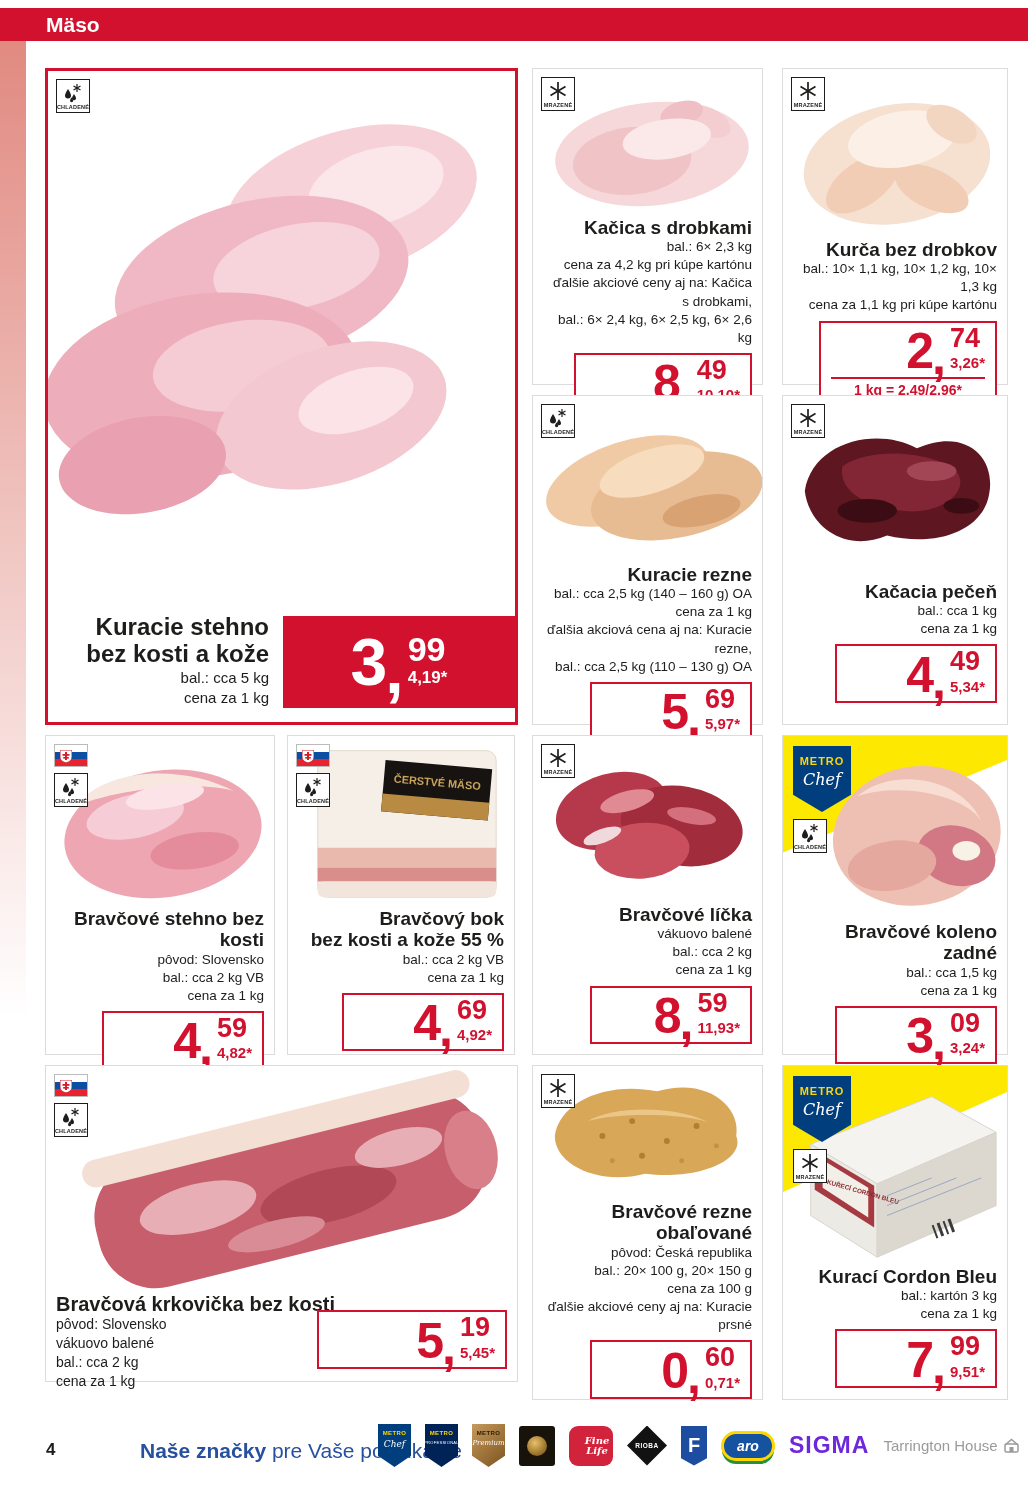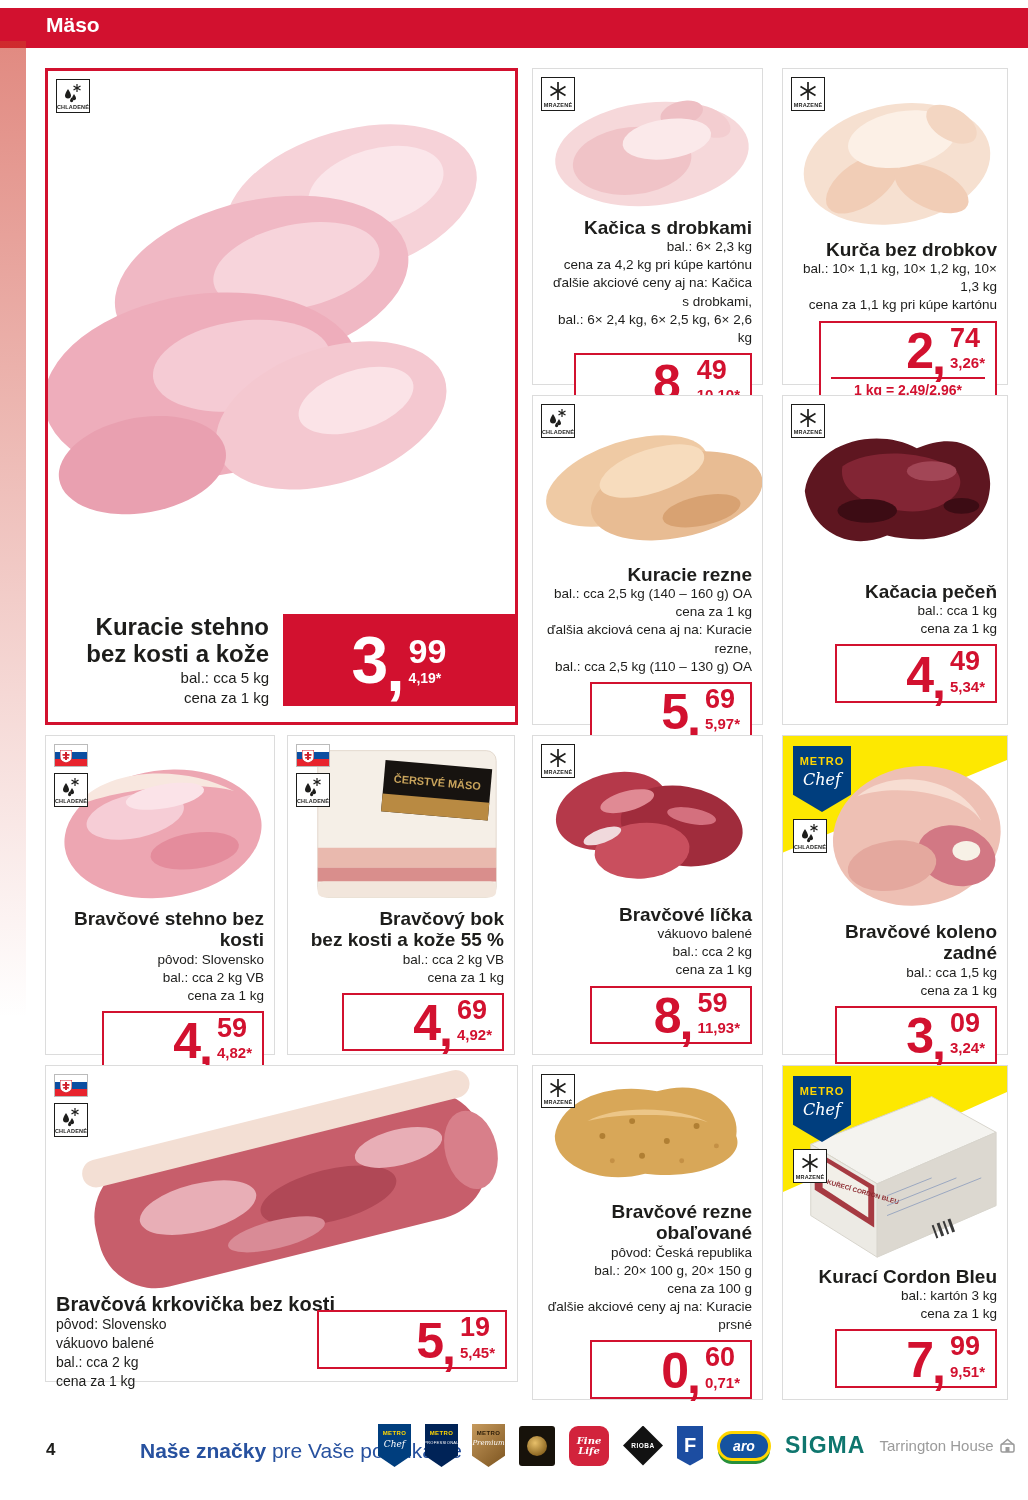--- a/index.html
+++ b/index.html
@@ -1,21 +1,21 @@
 <!DOCTYPE html>
 <html><head>
 <meta charset="utf-8">
 <style>
   html,body{margin:0;padding:0;}
   body{width:1028px;height:1500px;position:relative;background:#fff;
        font-family:"Liberation Sans",sans-serif;color:#1d1d1b;overflow:hidden;}
   .page{position:absolute;inset:0;}
 
   
-  .hdr{position:absolute;left:0;top:8px;width:1028px;height:40px;background:#d2112f;}
+  .hdr{position:absolute;left:0;top:8px;width:1028px;height:33px;background:#d2112f;}
   .hdr .t{position:absolute;left:46px;top:5px;font-size:21px;font-weight:700;color:#fff;}
   .lstrip{position:absolute;left:0;top:41px;width:26px;height:1150px;
           background:linear-gradient(180deg,rgba(205,60,45,.60),rgba(205,60,45,0) 85%);}
 
   
   .tile{position:absolute;background:#fff;border:1px solid #dcdcdc;box-sizing:border-box;
         display:flex;flex-direction:column;}
   .tile.main{border:3px solid #d2112f;}
   .photo{position:relative;flex:0 0 auto;overflow:hidden;}
   .photo svg{width:100%;height:100%;display:block;}
@@ -37,30 +37,30 @@
   .pmain{display:flex;align-items:flex-end;color:#d2112f;font-weight:700;}
   .pint{font-size:50px;line-height:.78;letter-spacing:-2px;}
   .pcomma{font-size:50px;line-height:.55;}
   .pcol{display:flex;flex-direction:column;align-items:flex-start;margin-left:4px;}
   .pfrac{font-size:27px;line-height:.8;}
   .pold{font-size:15px;margin-top:5px;font-weight:700;}
   .punit{width:100%;border-top:2px solid #d2112f;margin-top:6px;padding-top:3px;
          font-size:14px;font-weight:700;color:#d2112f;text-align:center;}
 
   
-  .mainrow{position:absolute;left:16px;right:0;bottom:14px;display:flex;align-items:center;}
+  .mainrow{position:absolute;left:16px;right:0;bottom:14px;display:flex;align-items:flex-end;}
   .maintitle{flex:1;text-align:right;padding-right:14px;}
   .maintitle .mt{font-size:24px;font-weight:700;line-height:1.15;}
   .maintitle .pline{font-size:15px;}
   .pbox-red{background:#d2112f;width:232px;height:92px;display:flex;align-items:center;
             justify-content:center;margin-right:0;}
   .pbox-red .pmain{color:#fff;}
   .pbox-red .pint,.pbox-red .pcomma{font-size:66px;}
   .pbox-red .pfrac{font-size:34px;}
-  .pbox-red .pold{font-size:14px;}
+  .pbox-red .pold{font-size:17px;}
 
   
   .mshield{width:58px;height:66px;background:#003e7e;
            clip-path:polygon(0 0,100% 0,100% 74%,50% 100%,0 74%);
            display:flex;flex-direction:column;align-items:center;padding-top:9px;box-sizing:border-box;}
   .mword{color:#ffd600;font-weight:800;font-size:11px;letter-spacing:1px;}
   .mchef{color:#fff;font-family:"DejaVu Serif",serif;font-style:italic;font-size:16px;margin-top:3px;}
   .wedge{position:absolute;inset:0;background:#fde801;
          clip-path:polygon(0 0,100% 0,100% 13%,0 63%);}
   .chefbadges{position:absolute;top:10px;left:10px;display:flex;flex-direction:column;gap:7px;z-index:5;}
@@ -76,33 +76,33 @@
   .b-chef{background:#003e7e;} .b-chef .w{color:#ffd600;} 
   .b-chef .c{color:#fff;font-family:"DejaVu Serif",serif;font-style:italic;font-size:9px;margin-top:3px;}
   .b-prof{background:#002357;} .b-prof .w{color:#ffd600;}
   .b-prof .c{color:#fff;font-size:4px;letter-spacing:.3px;margin-top:4px;}
   .b-prem{background:linear-gradient(135deg,#c69a5d,#7c541f);} .b-prem .w{color:#2b1c08;}
   .b-prem .c{color:#fff;font-family:"DejaVu Serif",serif;font-style:italic;font-size:7px;margin-top:3px;}
   .b-crest{width:36px;height:40px;background:#17120a;border-radius:3px;display:flex;
            align-items:center;justify-content:center;}
   .b-crest .dot{width:20px;height:20px;border-radius:50%;
            background:radial-gradient(circle at 40% 35%,#e8c06a,#8a6420 75%);}
-  .b-fine{width:40px;height:40px;background:#d2233c;border-radius:9px;display:flex;
+  .b-fine{width:32px;height:40px;background:#d2233c;border-radius:9px;display:flex;
           flex-direction:column;align-items:center;justify-content:center;color:#fff;
-          font-family:"DejaVu Serif",serif;font-style:italic;font-weight:700;font-size:10px;line-height:1;}
+          font-family:"DejaVu Serif",serif;font-style:italic;font-weight:700;font-size:10px;line-height:1;padding-left:12px;}
   .b-rioba{width:40px;height:40px;background:#121212;clip-path:polygon(50% 0,100% 50%,50% 100%,0 50%);
            display:flex;align-items:center;justify-content:center;color:#fff;font-size:6.5px;
            font-weight:700;letter-spacing:.5px;}
   .b-f{width:26px;height:40px;background:#1c4da1;clip-path:polygon(0 0,100% 0,100% 82%,50% 100%,0 82%);
        display:flex;align-items:center;justify-content:center;color:#fff;font-weight:800;font-size:20px;}
   .b-aro{width:54px;height:30px;background:#1553a0;border:3px solid #ffd600;border-radius:15px;
          box-sizing:border-box;display:flex;align-items:center;justify-content:center;
          color:#fff;font-weight:800;font-style:italic;font-size:14px;
          box-shadow:0 4px 0 -1px #27903a;}
-  .b-sigma{color:#0f766e;font-weight:800;font-size:23px;letter-spacing:1px;}
+  .b-sigma{color:#6d28d9;font-weight:800;font-size:23px;letter-spacing:1px;}
   .b-tarr{color:#9b9b9b;font-size:15px;display:flex;align-items:center;gap:5px;}
   .b-tarr svg{width:17px;height:15px;}
 </style>
 </head>
 <body>
 
 <div class="page">
 
   <div class="hdr">
     <div class="t">Mäso</div>

